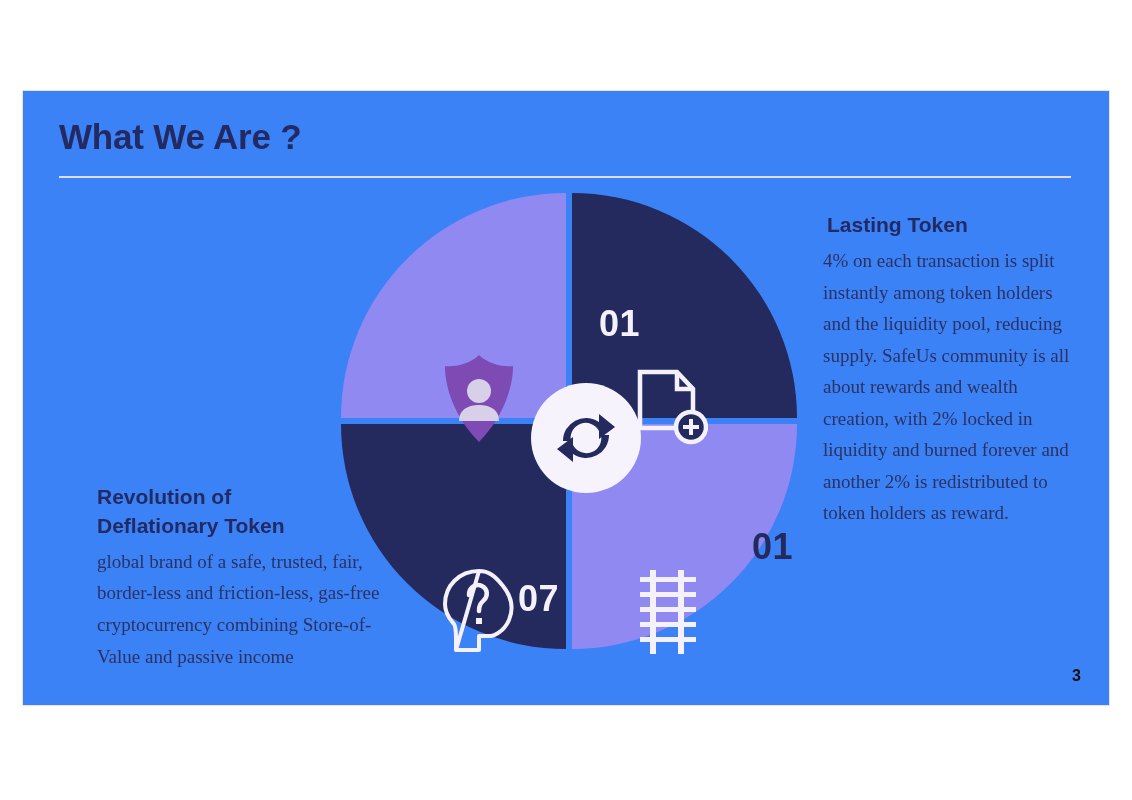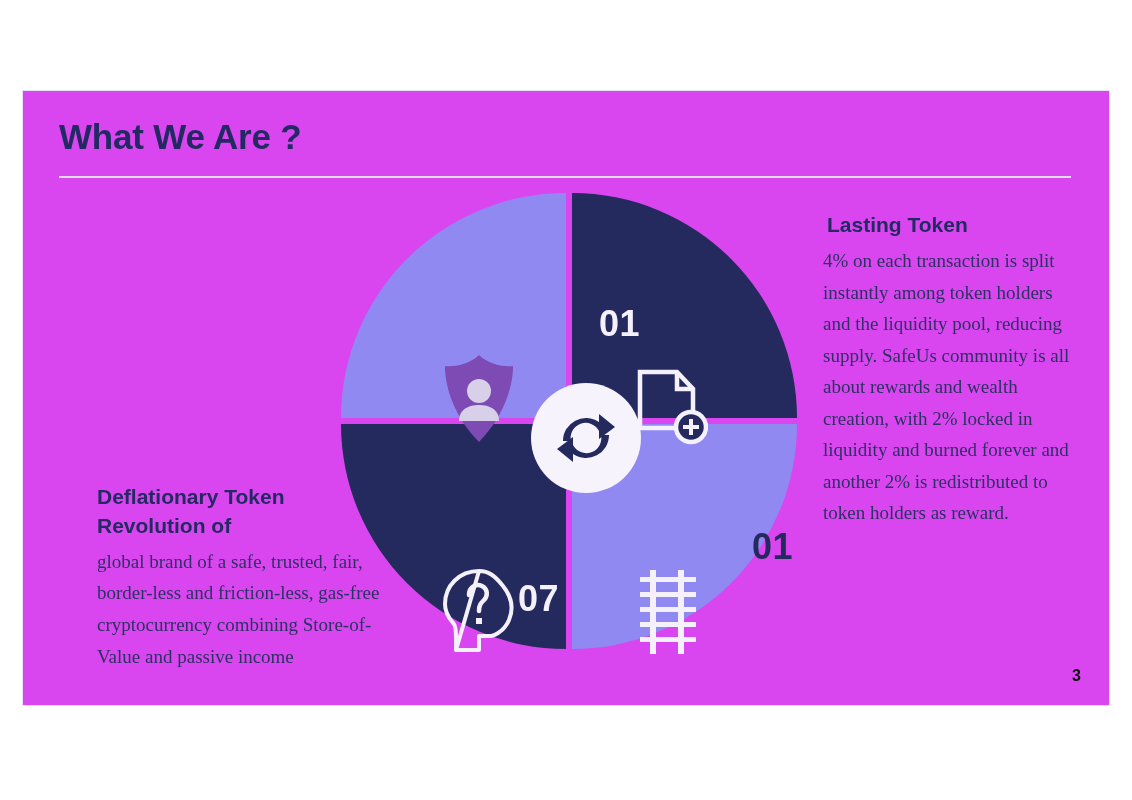--- a/index.html
+++ b/index.html
@@ -11,21 +11,21 @@
     font-family: "Liberation Sans", sans-serif;
     overflow: hidden;
   }
 
   #slide-card {
     position: absolute;
     left: 22px;
     top: 90px;
     width: 1088px;
     height: 616px;
-    background: #d946ef;
+    background: #3b82f6;
     border: 1px solid #e6e1f4;
   }
 
   #page-title {
     position: absolute;
     left: 36px;
     top: 26px;
     font-size: 35px;
     font-weight: bold;
     color: #232a63;
@@ -130,22 +130,22 @@
 <body>
 
 <div id="slide-card">
 
   <div id="page-title">What We Are ?</div>
   <div id="title-divider"></div>
 
 
   <div class="text-block" id="block-revolution">
     <div class="tb-heading">
+      <div>Revolution of</div>
       <div>Deflationary Token</div>
-      <div>Revolution of</div>
     </div>
     <div class="tb-body">global brand of a safe, trusted, fair, border-less and friction-less, gas-free cryptocurrency combining Store-of-Value and passive income</div>
   </div>
 
   <div class="text-block" id="block-lasting">
     <div class="tb-heading">Lasting Token</div>
     <div class="tb-body">4% on each transaction is split instantly among token holders and the liquidity pool, reducing supply. SafeUs community is all about rewards and wealth creation, with 2% locked in liquidity and burned forever and another 2% is redistributed to token holders as reward.</div>
   </div>
 
   <div class="text-block" id="block-focus">

